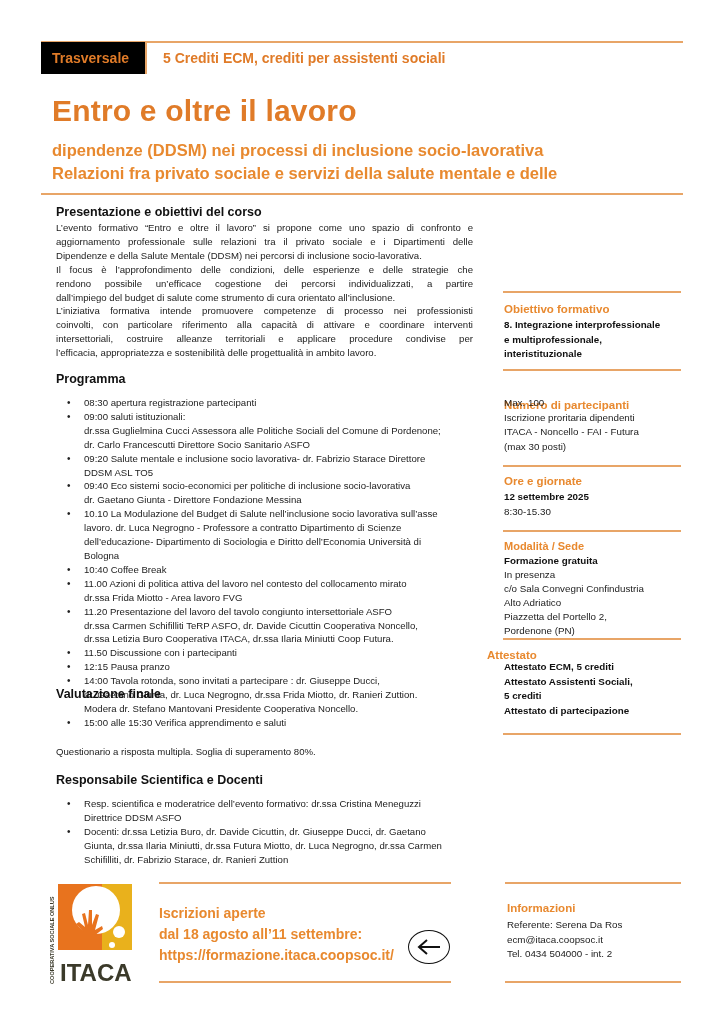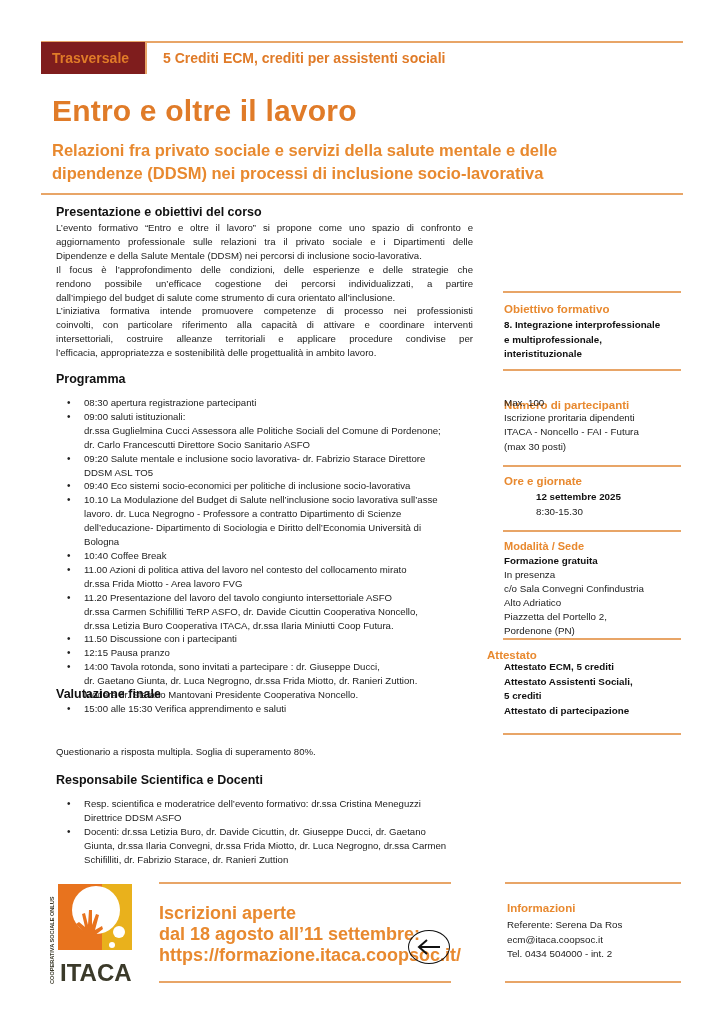--- a/index.html
+++ b/index.html
@@ -1,21 +1,21 @@
 <!DOCTYPE html>
 <html><head>
 <meta charset="utf-8">
 <style>
   html, body { margin:0; padding:0; background:#ffffff; }
   body { width:724px; height:1024px; position:relative; overflow:hidden; font-family:"Liberation Sans", sans-serif; color:#222; }
   .hr { position:absolute; height:1.5px; background:#e8a567; }
   .abs { position:absolute; }
 
   
-  #tag-box { left:41px; top:42px; width:104px; height:32px; background:#7f1d1d; }
+  #tag-box { left:41px; top:42px; width:104px; height:32px; background:#000000; }
   #tag-box span { position:absolute; left:11px; top:8px; font-size:14px; font-weight:bold; color:#e07b28; }
   #tag-sep { left:145px; top:42px; width:1.5px; height:32px; background:#e8a567; }
   #credits { left:163px; top:50px; font-size:14px; font-weight:bold; color:#e07b28; }
 
   #title { left:52px; top:94px; font-size:30px; font-weight:bold; color:#e07b28; letter-spacing:0.2px; }
   #subtitle { left:52px; top:139px; width:600px; font-size:16.5px; font-weight:bold; color:#e8892f; line-height:23px; }
 
   .h2 { position:absolute; font-size:12.5px; font-weight:bold; color:#111; }
   .p { position:absolute; font-size:9.6px; line-height:13.9px; color:#222; text-align:justify; }
   .p div { text-align:justify; text-align-last:left; }
@@ -25,38 +25,38 @@
   ul.prog li { position:relative; padding-left:18px; }
   ul.prog li::before { content:"•"; position:absolute; left:3px; top:0; font-size:10px; }
   ul.prog li .ind { padding-left:2px; display:block; }
 
   
   .rh { position:absolute; font-size:11.5px; font-weight:bold; color:#e8892f; }
   .rt { position:absolute; font-size:9.8px; line-height:14.6px; color:#222; }
   .rb { font-weight:bold; color:#111; }
 
   
-  #iscr { left:159px; top:903px; font-size:18px; line-height:21px; font-weight:bold; color:#e8892f; }
+  #iscr { left:159px; top:903px; font-size:14px; line-height:21px; font-weight:bold; color:#e8892f; }
   #iscr .url { font-weight:bold; }
   #arrow-btn { left:408px; top:930px; width:42px; height:34px; border:1.5px solid #111; border-radius:50%; box-sizing:border-box; display:flex; align-items:center; justify-content:center; }
 </style>
 </head>
 <body>
 
 <div class="hr" style="left:41px; top:41px; width:642px;"></div>
 <div id="tag-box" class="abs">
     <span>Trasversale</span>
   </div>
 <div id="tag-sep" class="abs"></div>
 <div id="credits" class="abs">5 Crediti ECM, crediti per assistenti sociali</div>
 
 <div id="title" class="abs">Entro e oltre il lavoro</div>
 <div id="subtitle" class="abs">
+  <div>dipendenze (DDSM) nei processi di inclusione socio-lavorativa</div>
   <div>Relazioni fra privato sociale e servizi della salute mentale e delle</div>
-  <div>dipendenze (DDSM) nei processi di inclusione socio-lavorativa</div>
 </div>
 <div class="hr" style="left:41px; top:193px; width:642px;"></div>
 
 <div class="h2" style="left:56px; top:205px;">Presentazione e obiettivi del corso</div>
 <div class="p" style="left:56px; top:221px; width:417px;">
   <div class="j">L’evento formativo “Entro e oltre il lavoro” si propone come uno spazio di confronto e</div>
   <div class="j">aggiornamento professionale sulle relazioni tra il privato sociale e i Dipartimenti delle</div>
   <div>Dipendenze e della Salute Mentale (DDSM) nei percorsi di inclusione socio-lavorativa.</div>
   <div class="j">Il focus è l’approfondimento delle condizioni, delle esperienze e delle strategie che</div>
   <div class="j">rendono possibile un’efficace cogestione dei percorsi individualizzati, a partire</div>
@@ -76,20 +76,21 @@
       <span class="ind">09:00 saluti istituzionali:</span>
       <span class="ind"> dr.ssa Guglielmina Cucci Assessora alle Politiche Sociali del Comune di Pordenone;</span>
       <span class="ind"> dr. Carlo Francescutti Direttore Socio Sanitario ASFO</span>
     </li>
     <li>
       <span class="ind">09:20 Salute mentale e inclusione socio lavorativa- dr. Fabrizio Starace Direttore</span>
       <span class="ind">DDSM ASL TO5</span>
     </li>
     <li>
       <span class="ind">09:40 Eco sistemi socio-economici per politiche di inclusione socio-lavorativa</span>
+      <span class="ind">dr. Gaetano Giunta - Direttore Fondazione Messina</span>
     </li>
     <li>
       <span class="ind">10.10 La Modulazione del Budget di Salute nell’inclusione socio lavorativa sull’asse</span>
       <span class="ind">lavoro. dr. Luca Negrogno - Professore a contratto Dipartimento di Scienze</span>
       <span class="ind">dell’educazione- Dipartimento di Sociologia e Diritto dell’Economia Università di</span>
       <span class="ind">Bologna</span>
     </li>
     <li>
       <span class="ind">10:40 Coffee Break</span>
     </li>
@@ -122,21 +123,21 @@
 <div class="p" style="left:56px; top:745px;">Questionario a risposta multipla. Soglia di superamento 80%.</div>
 
 <div class="h2" style="left:56px; top:773px;">Responsabile Scientifica e Docenti</div>
 <ul class="prog" id="resp-list" style="left:56px; top:789px; width:420px;">
     <li>
       <span class="ind">Resp. scientifica e moderatrice dell’evento formativo: dr.ssa Cristina Meneguzzi</span>
       <span class="ind">Direttrice DDSM ASFO</span>
     </li>
     <li>
       <span class="ind">Docenti: dr.ssa Letizia Buro, dr. Davide Cicuttin, dr. Giuseppe Ducci, dr. Gaetano</span>
-      <span class="ind">Giunta, dr.ssa Ilaria Convegni, dr.ssa Frida Miotto, dr. Luca Negrogno, dr.ssa Carmen</span>
+      <span class="ind">Giunta, dr.ssa Ilaria Miniutti, dr.ssa Futura Miotto, dr. Luca Negrogno, dr.ssa Carmen</span>
       <span class="ind">Schifilliti, dr. Fabrizio Starace, dr. Ranieri Zuttion</span>
     </li>
   </ul>
 
 <div class="hr" style="left:503px; top:291px; width:178px;"></div>
 <div class="rh" style="left:504px; top:303px;">Obiettivo formativo</div>
 <div class="rt rb" style="left:504px; top:318px;">
   <div>8. Integrazione interprofessionale</div>
   <div>e multiprofessionale,</div>
   <div>interistituzionale</div>
@@ -146,21 +147,21 @@
 <div class="rh" style="left:504px; top:399px;">Numero di partecipanti</div>
 <div class="rt" style="left:504px; top:396px;">
   <div>Max. 100</div>
   <div>Iscrizione proritaria dipendenti</div>
   <div>ITACA - Noncello - FAI - Futura</div>
   <div>(max 30 posti)</div>
 </div>
 
 <div class="hr" style="left:503px; top:465px; width:178px;"></div>
 <div class="rh" style="left:504px; top:475px;">Ore e giornate</div>
-<div class="rt" style="left:504px; top:490px;margin-left:32px;">
+<div class="rt" style="left:504px; top:490px;">
   <div class="rb">12 settembre 2025</div>
   <div>8:30-15.30</div>
 </div>
 
 <div class="hr" style="left:503px; top:530px; width:178px;"></div>
 <div class="rh" style="left:504px; top:540px; font-size:11px;">Modalità / Sede</div>
 <div class="rt" style="left:504px; top:554px; line-height:14px;">
   <div class="rb">Formazione gratuita</div>
   <div>In presenza</div>
   <div>c/o Sala Convegni Confindustria</div>

